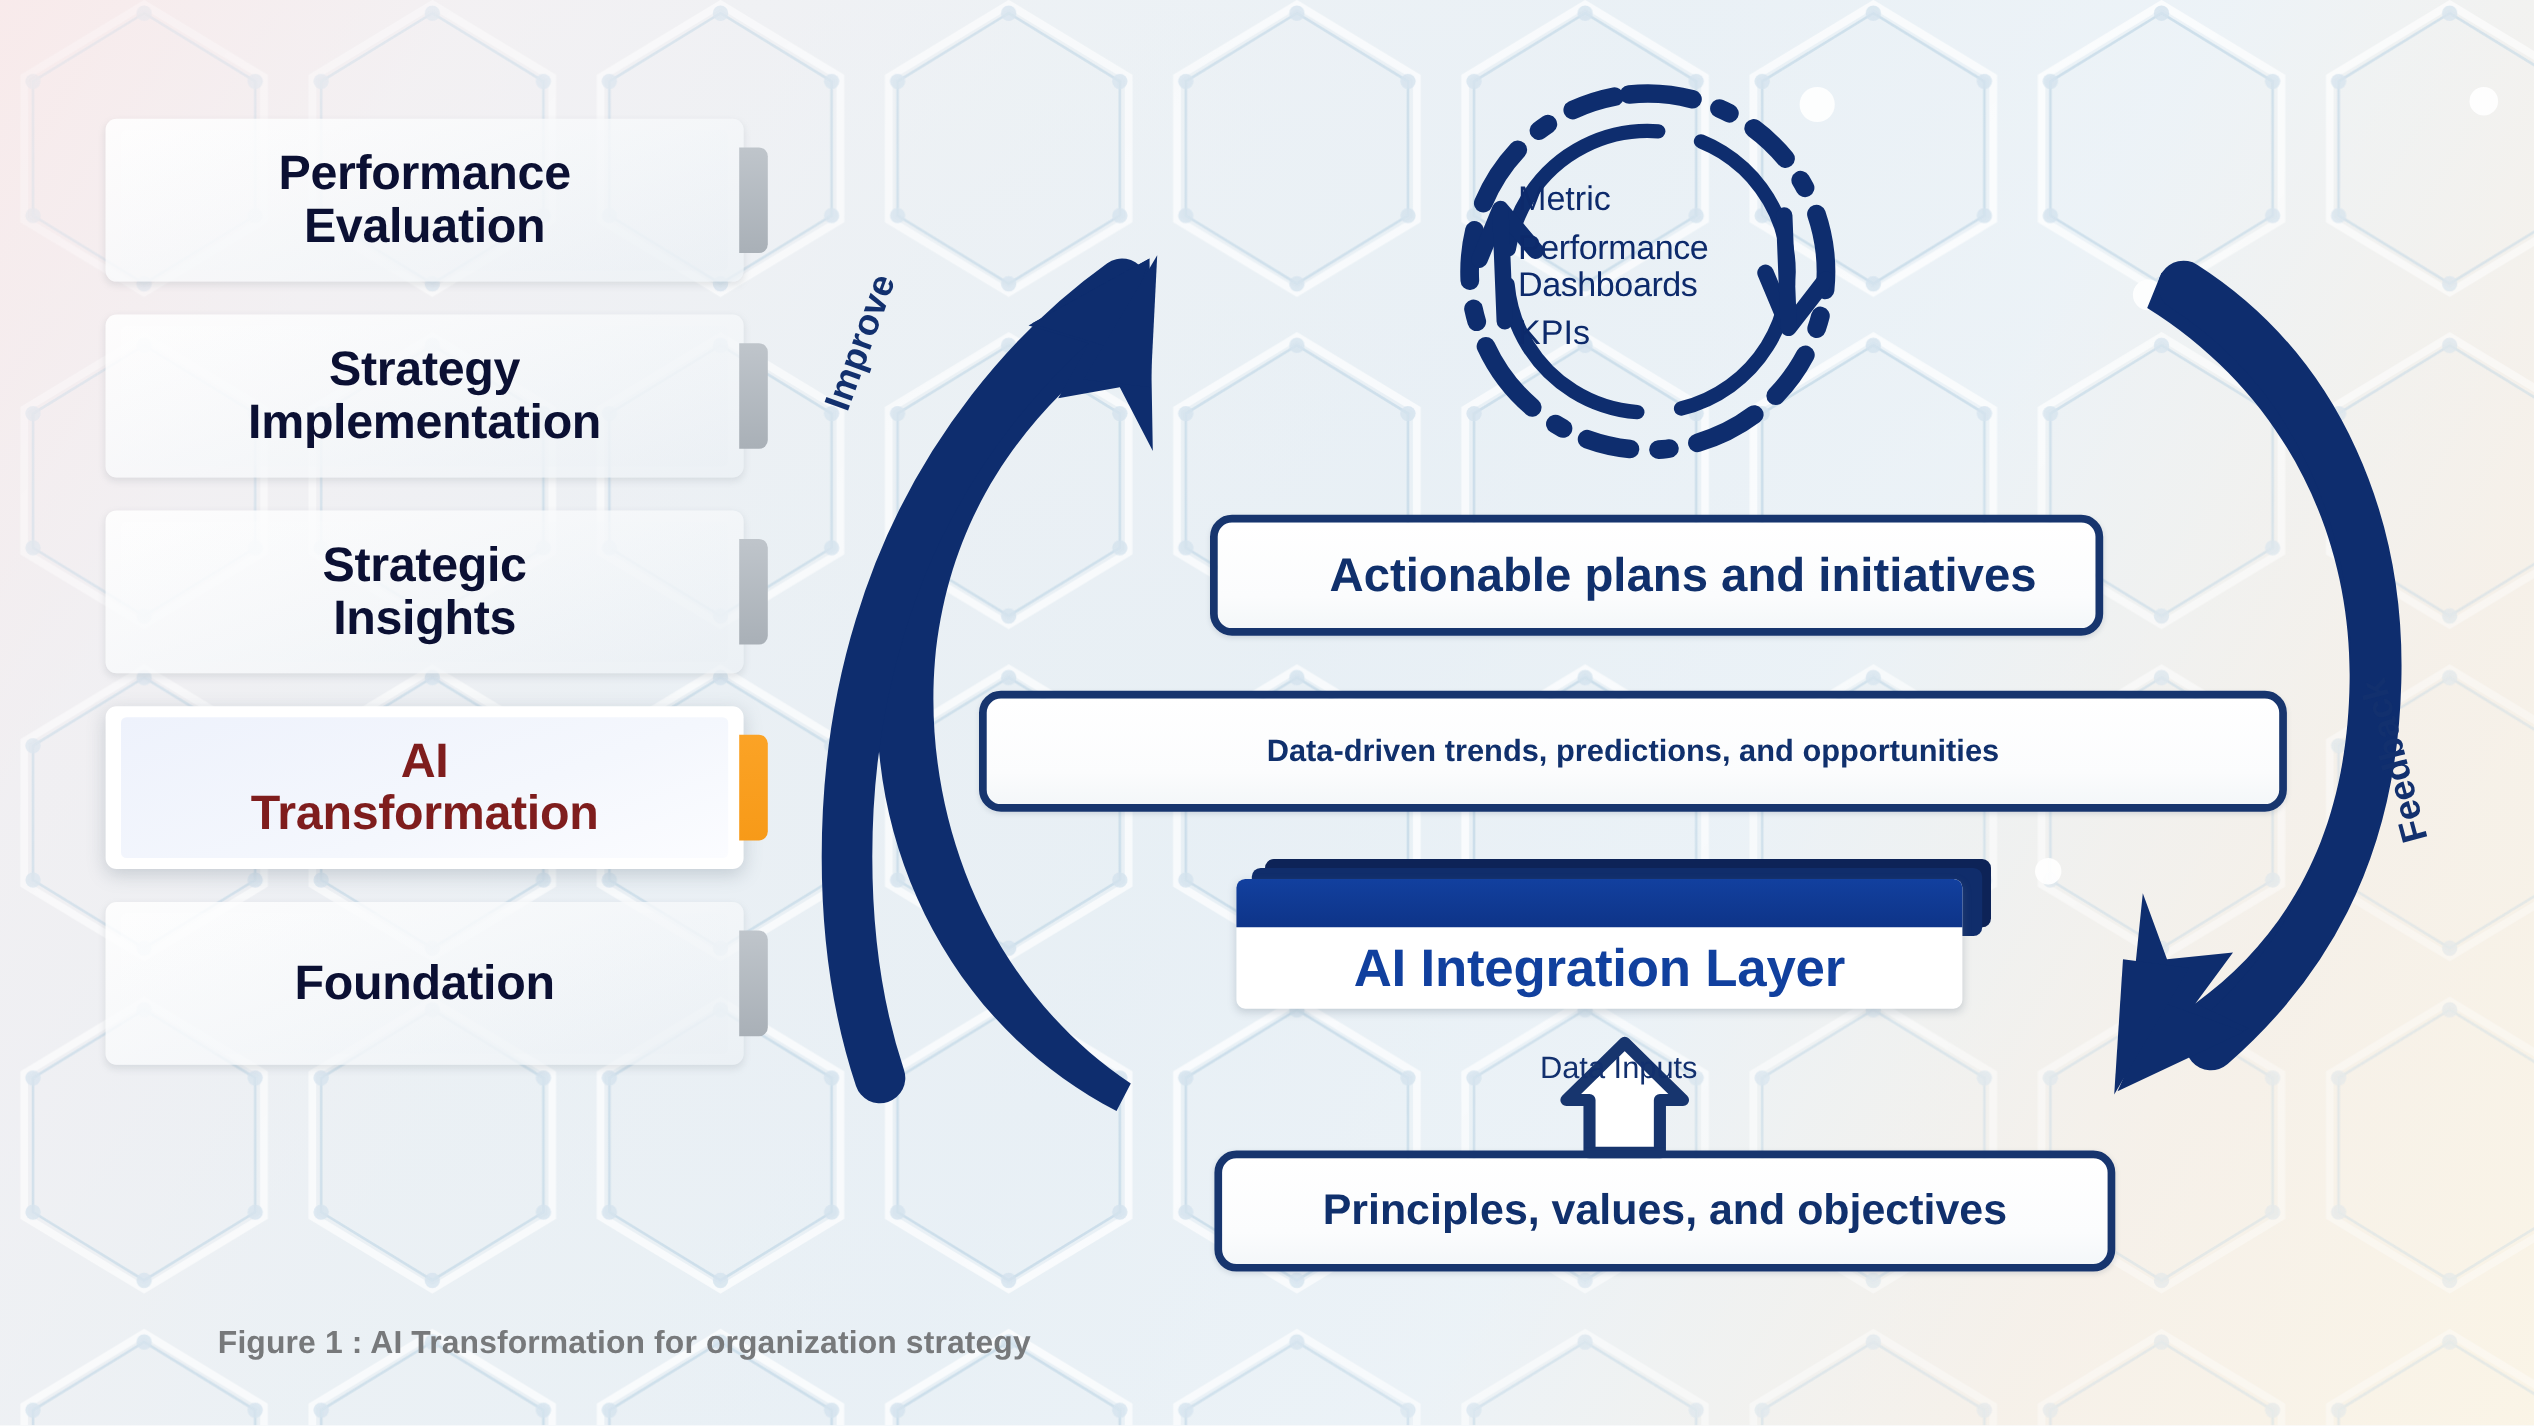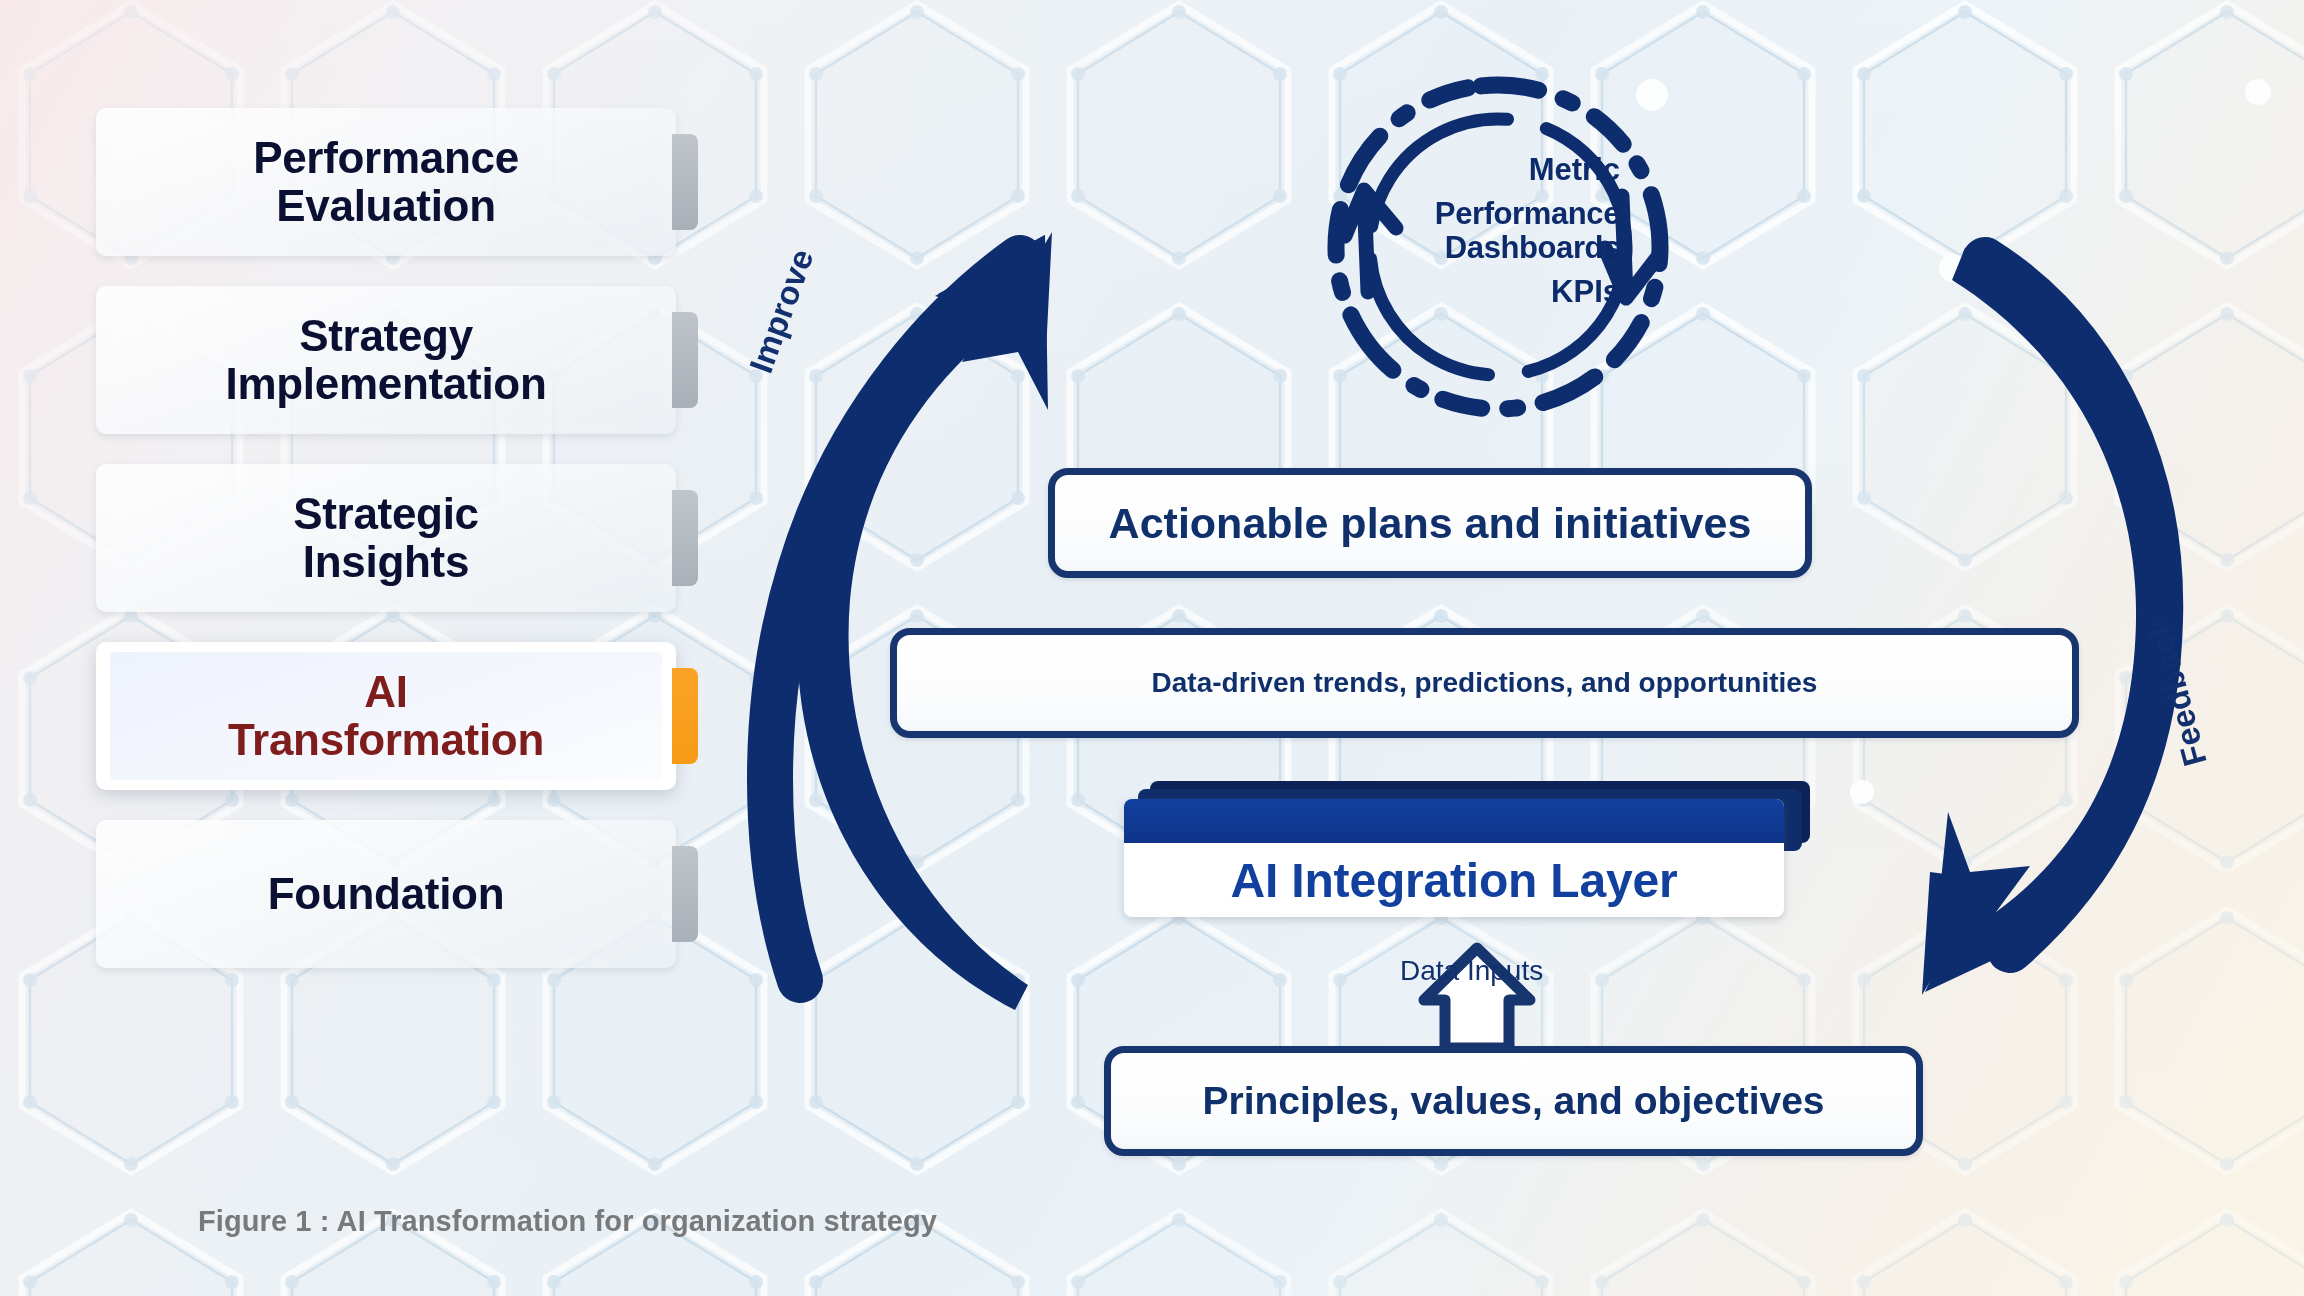--- a/index.html
+++ b/index.html
@@ -90,46 +90,47 @@
 
   .svg-layer {
     position: absolute; left: 0; top: 0;
     width: 2304px; height: 1296px;
     pointer-events: none;
   }
 
   
   .cycle-text {
     position: absolute;
-    left: 1380px; top: 153px;
+    left: 1380px; top: 164px;
     width: 240px;
-    text-align: right;
+    text-align: left;
     color: #0d2a6b;
-    font-weight: bold;
+    font-weight: normal;
     line-height: 1.12;
   }
   .cycle-text .l1 { font-size: 31px; margin-bottom: 9px; }
   .cycle-text .l2 { font-size: 31px; margin-bottom: 9px; letter-spacing:-0.4px;}
   .cycle-text .l3 { font-size: 31px; }
 
   
   .obox {
     position: absolute;
     background: linear-gradient(180deg,#ffffff 0%,#fbfcfd 70%,#f4f7f9 100%);
     border: 7px solid #17356e;
     border-radius: 20px;
     display: flex; align-items: center; justify-content: center;
     color: #10306c;
     font-weight: bold;
     box-shadow: 0 2px 5px rgba(90,105,125,0.18);
   }
   #box-actionable {
-    left: 1048px; top: 468px;
+    left: 1100px; top: 468px;
     width: 750px; height: 96px;
     font-size: 43px;
+    padding-left: 48px;
   }
   #box-datadriven {
     left: 890px; top: 628px;
     width: 1175px; height: 96px;
     font-size: 28px;
   }
   #box-principles {
     left: 1104px; top: 1046px;
     width: 805px; height: 96px;
     font-size: 39px;

